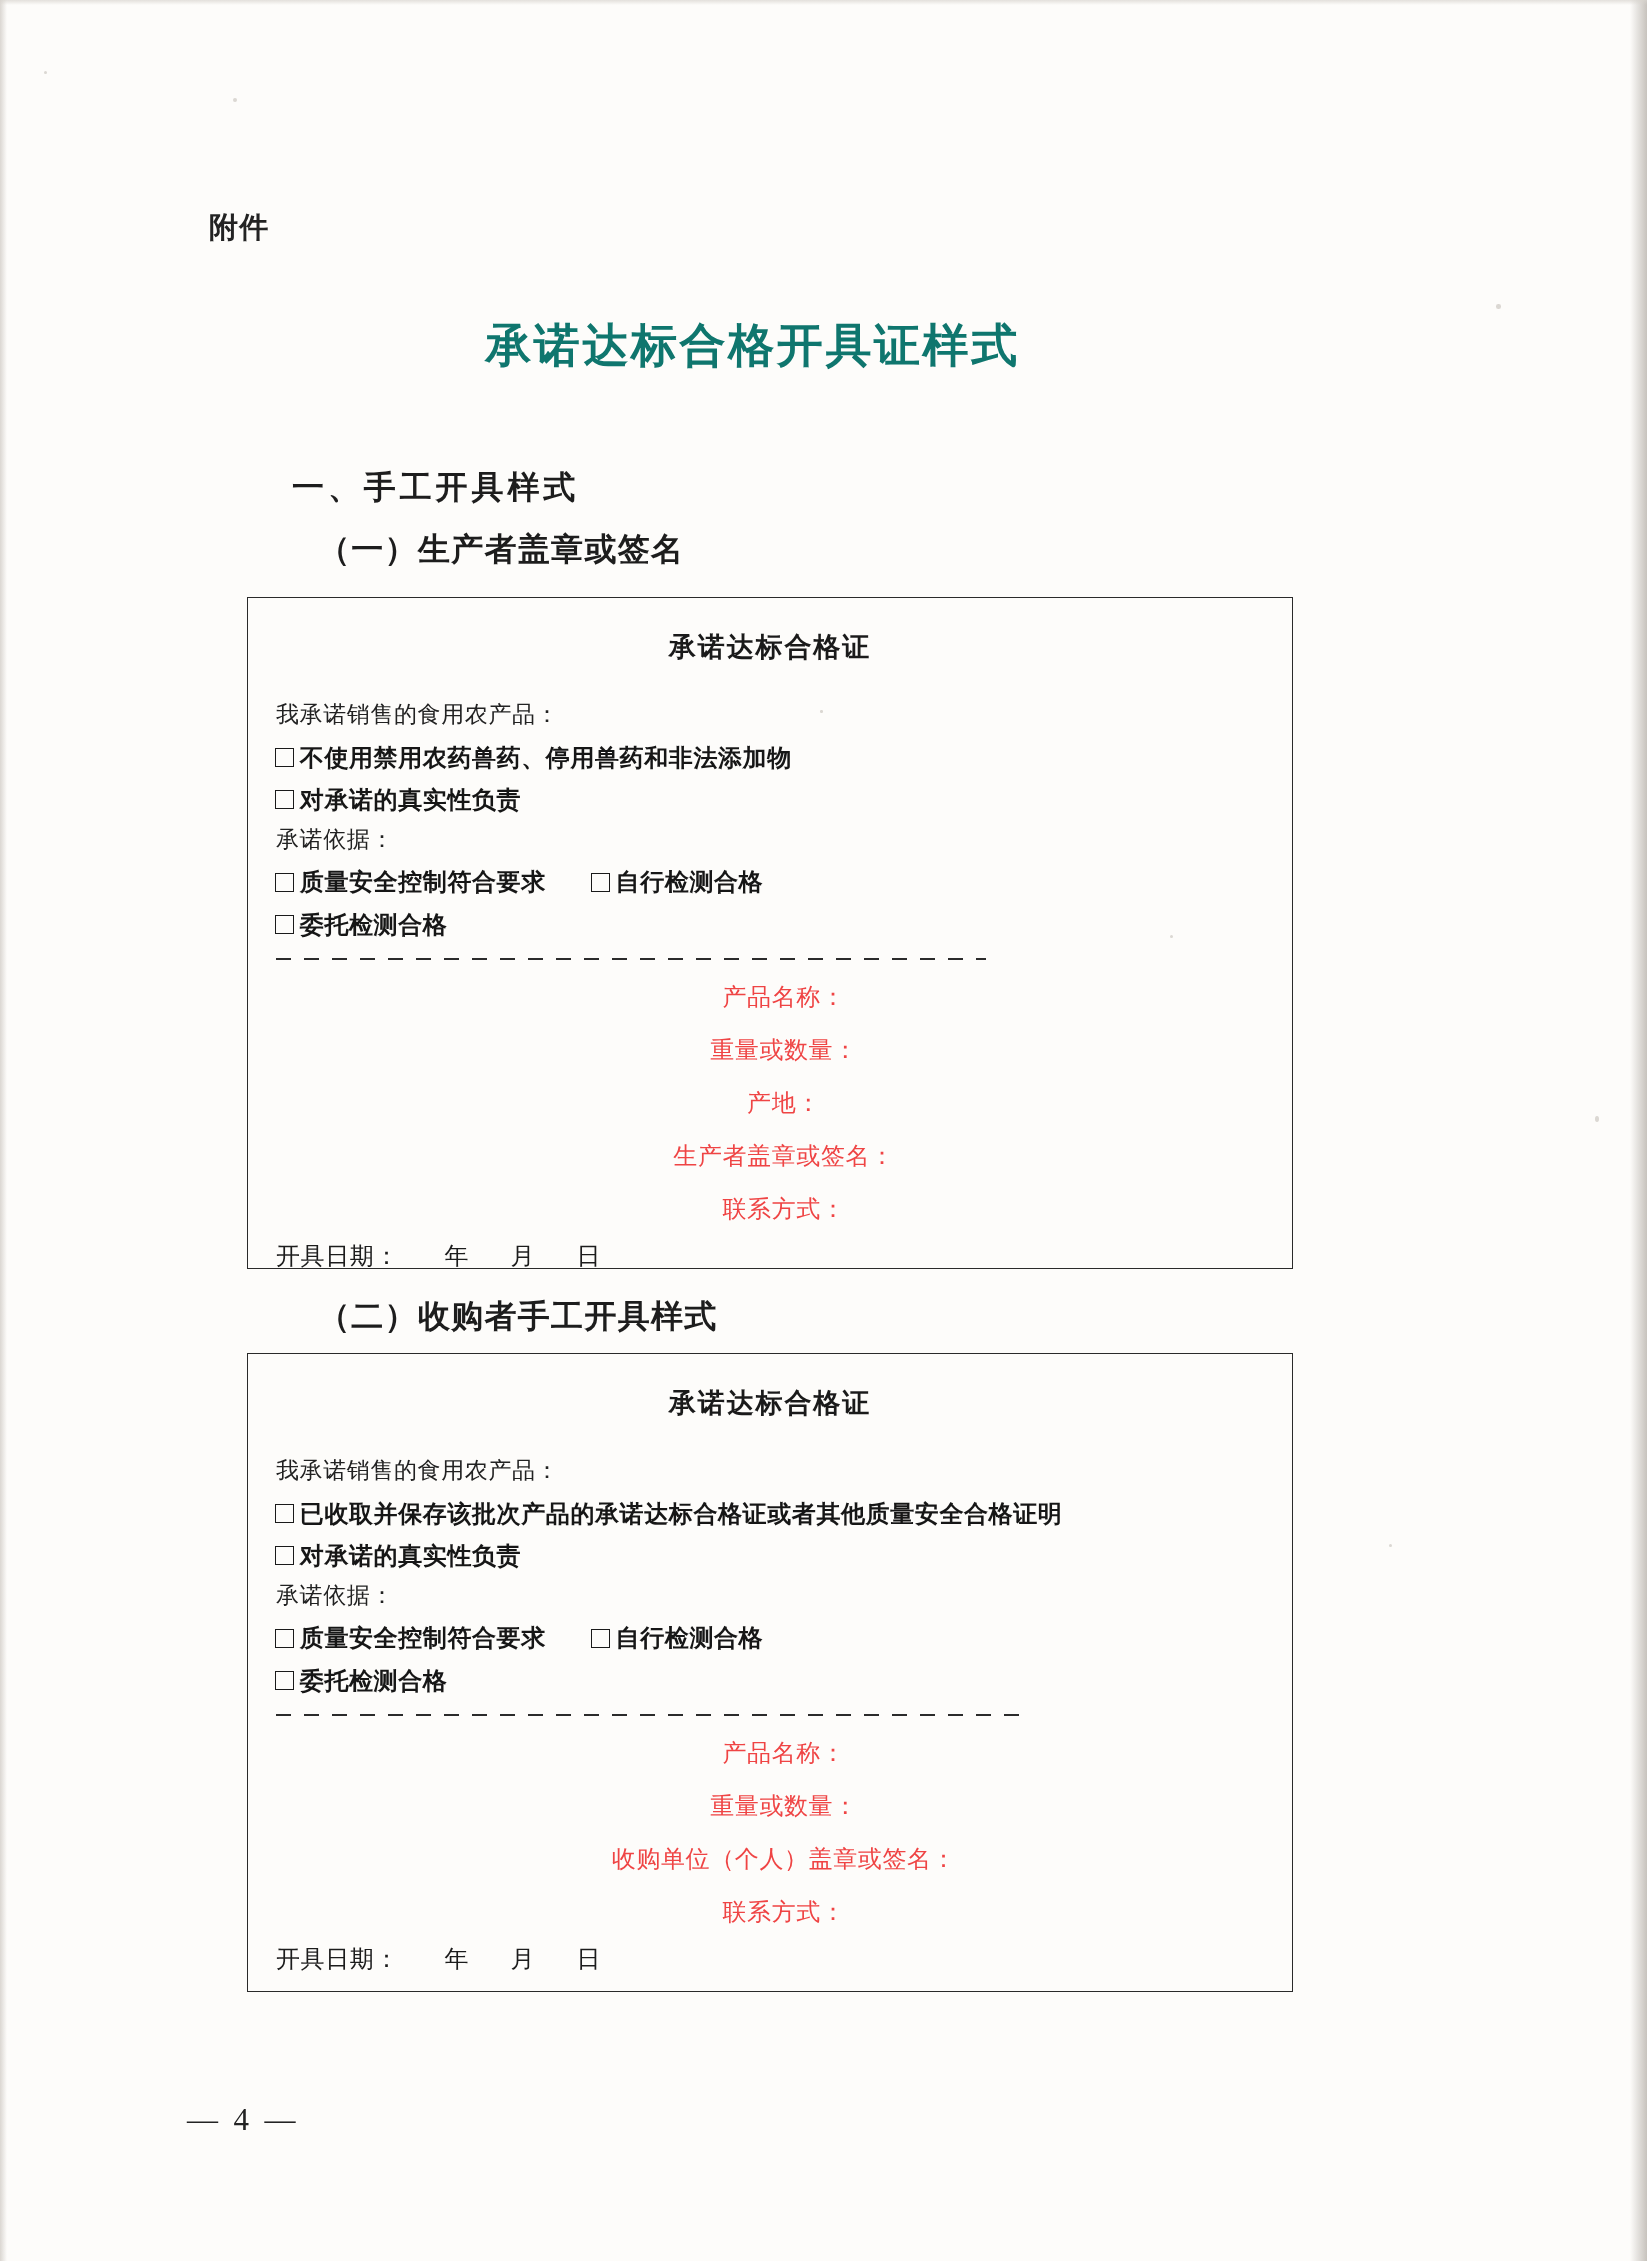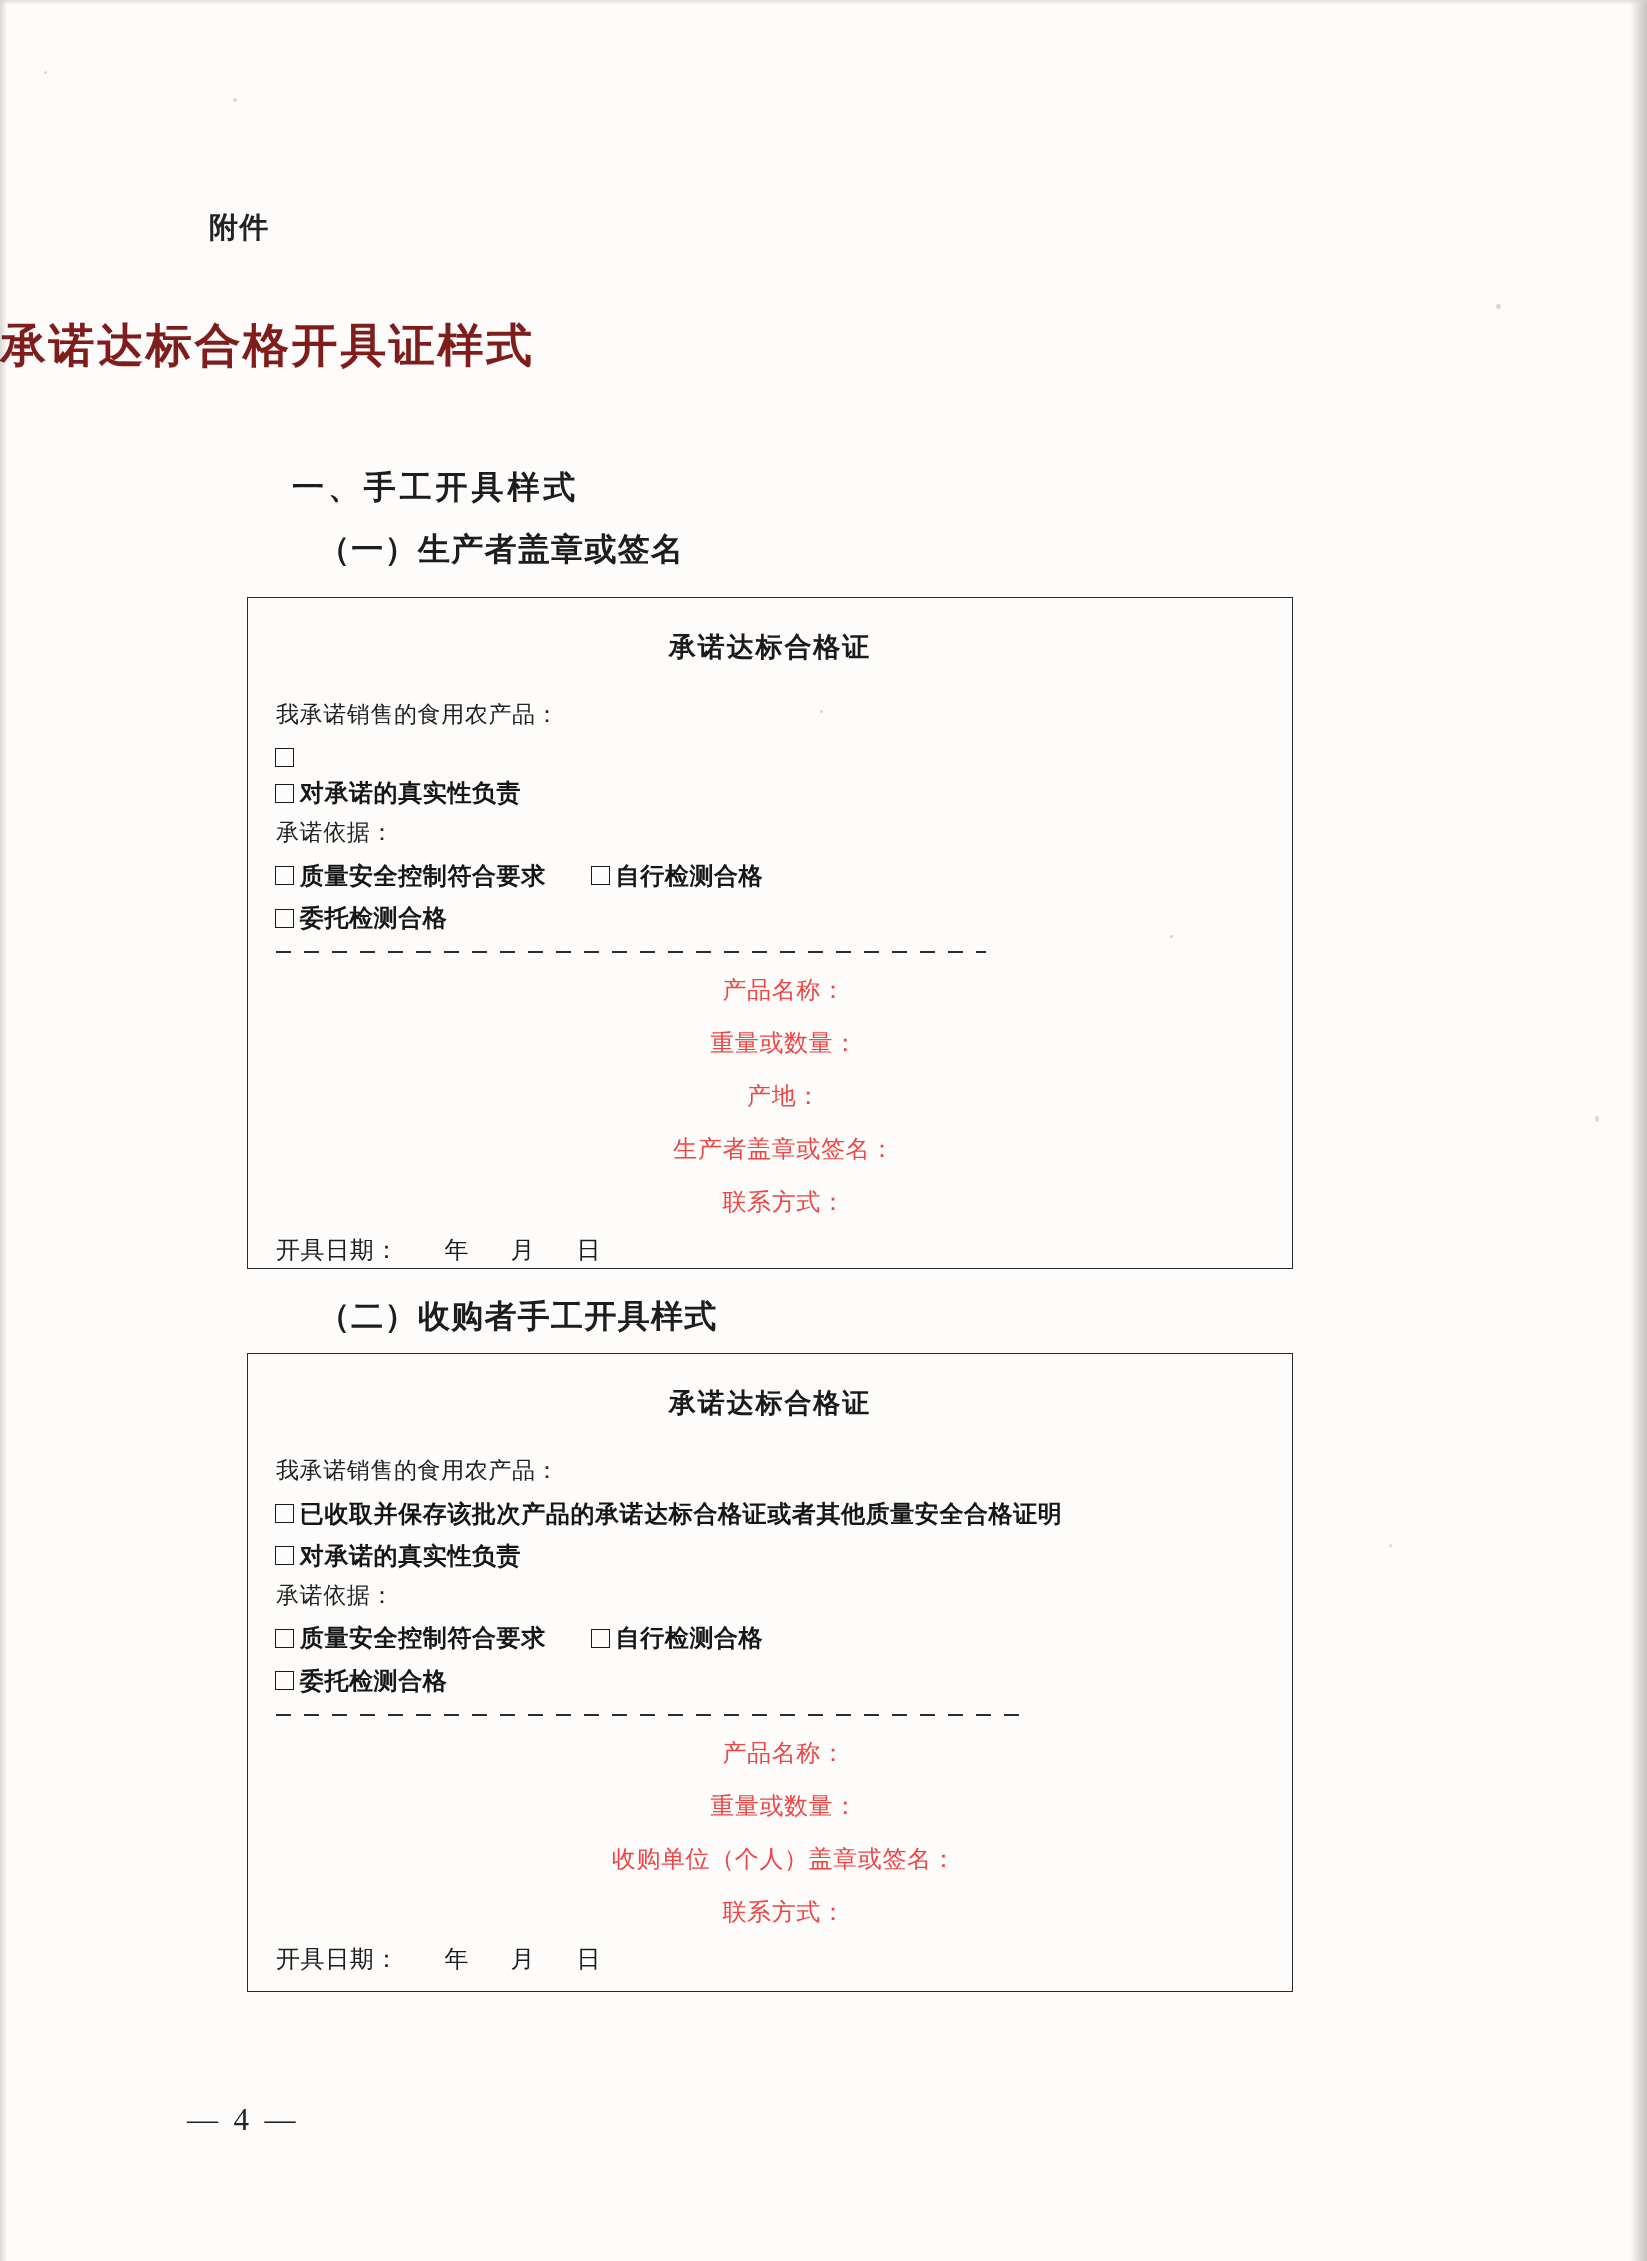--- a/index.html
+++ b/index.html
@@ -61,25 +61,26 @@
     font-family: "Liberation Sans", sans-serif;
     font-size: 29px;
     font-weight: 700;
     letter-spacing: 1.3px;
     color: #232323;
   }
   .doc-title {
     position: absolute;
     left: 0; top: 315px;
     width: 1505px;
+    text-align: center;
     font-family: "Liberation Serif", serif;
     font-size: 46px;
     font-weight: 700;
     letter-spacing: 2.6px;
-    color: #7f1d1d;
+    color: #0f766e;
   }
   .section-1 {
     position: absolute;
     left: 292px;
     top: 466px;
     font-family: "Liberation Sans", sans-serif;
     font-size: 32px;
     font-weight: 700;
     letter-spacing: 3.9px;
     color: #1d1d1d;
@@ -249,20 +250,21 @@
     <div class="cert-box" id="cert-box-1">
 
       <div class="cert-title">承诺达标合格证</div>
 
       <div class="cert-body">
 
         <div class="intro-line">我承诺销售的食用农产品：</div>
 
         <div class="check-row">
           <span class="checkbox"></span>
+          <span>不使用禁用农药兽药、停用兽药和非法添加物</span>
         </div>
         <div class="check-row tight">
           <span class="checkbox"></span>
           <span>对承诺的真实性负责</span>
         </div>
 
         <div class="basis-line">承诺依据：</div>
 
         <div class="check-row">
           <span class="checkbox"></span>

